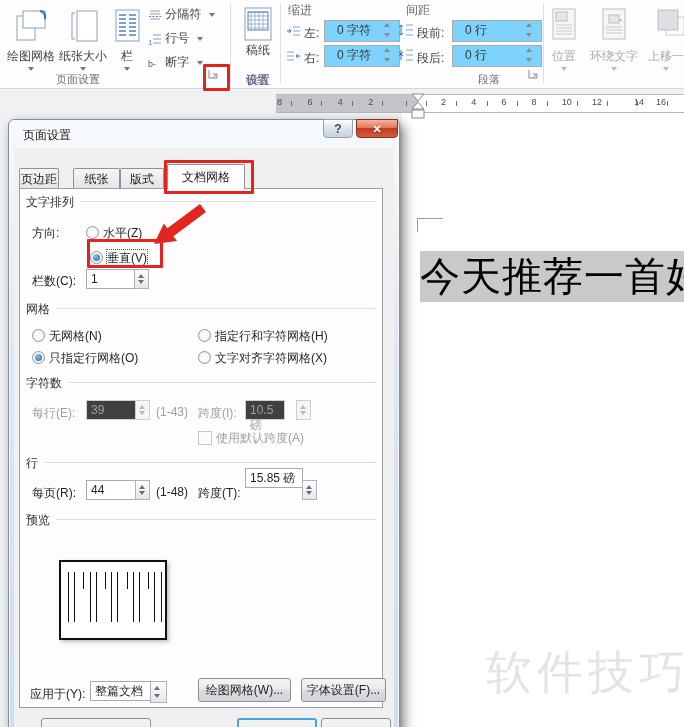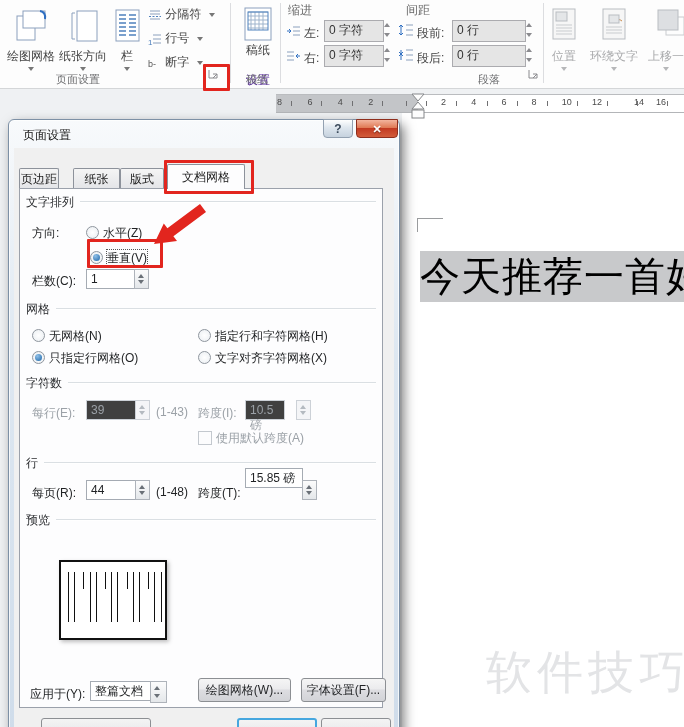--- a/index.html
+++ b/index.html
@@ -10,21 +10,21 @@
   #ribbon{position:absolute;left:0;top:0;width:684px;height:88px;background:#fdfdfd;border-bottom:1px solid #d4d6d8}
   .rbig{position:absolute;top:4px;height:72px;text-align:center;cursor:default}
   .rbig .rlbl{position:absolute;left:0;right:0;top:44px;font-size:12px;color:#444}
   .drop{width:0;height:0;border-left:3.5px solid transparent;border-right:3.5px solid transparent;border-top:4px solid #777;position:absolute;left:50%;margin-left:-3px;top:63px}
   .rsmall{position:absolute;left:148px;height:20px;white-space:nowrap}
   .rsmall .slbl{display:inline-block;vertical-align:middle;color:#444}
   .sdrop{display:inline-block;vertical-align:middle;width:0;height:0;border-left:3.5px solid transparent;border-right:3.5px solid transparent;border-top:4px solid #777;margin-left:4px}
   .grplbl{position:absolute;top:72px;font-size:11px;color:#6d6e70}
   .vsep{position:absolute;top:3px;height:80px;width:1px;background:#dcdde0}
   .launch{position:absolute;width:14px;height:14px}
-  .rfield{position:absolute;height:18px;border:1px solid #ababaf;background:#e5e5e5;padding:1px 4px;line-height:17px;font-size:12px;color:#333}
+  .rfield{position:absolute;height:18px;border:1px solid #ababaf;background:#7dd3fc;padding:1px 12px;line-height:17px;font-size:12px;color:#333}
   .rspin{position:absolute;width:11px;height:20px}
   .rspin .tu,.rspin .td{position:absolute;left:2px;width:0;height:0;border-left:3.5px solid transparent;border-right:3.5px solid transparent}
   .rspin .tu{top:3px;border-bottom:4px solid #8a8a8e}
   .rspin .td{bottom:3px;border-top:4px solid #8a8a8e}
   .rowlbl{position:absolute;font-size:12px;color:#444}
   .disl{color:#a8a9ab !important}
   
   #page{position:absolute;left:402px;top:112px;width:282px;height:615px;background:#fff}
   #ruler{position:absolute;left:276px;top:94px;width:408px;height:17px;background:#c3c5c8;border-top:1px solid #babcbf;border-bottom:1px solid #b3b5b8}
   #ruler .white{position:absolute;left:142px;top:0;right:0;bottom:0;background:#fff}
@@ -87,21 +87,21 @@
       </svg>
       <div class="rlbl">绘图网格</div>
       <div class="drop"></div>
     </div>
 
     <div class="rbig" style="left:58px;width:50px">
       <svg class="abs" style="left:10px;top:3px" width="32" height="40">
         <rect x="9" y="4" width="20" height="30" fill="#fff" stroke="#8ba0bd"></rect>
         <path d="M4 6 h3 M4 6 v26 M4 32 h3" stroke="#8ba0bd" fill="none"></path>
       </svg>
-      <div class="rlbl">纸张方向</div>
+      <div class="rlbl">纸张大小</div>
       <div class="drop"></div>
     </div>
 
     <div class="rbig" style="left:110px;width:34px">
       <svg class="abs" style="left:5px;top:3px" width="26" height="40">
         <rect x="1" y="3" width="23" height="31" fill="#fff" stroke="#8ba0bd"></rect>
         <path d="M4 8h7M4 12h7M4 16h7M4 20h7M4 24h7M4 28h7 M14 8h7M14 12h7M14 16h7M14 20h7M14 24h7M14 28h7" stroke="#4f81bd" stroke-width="1.4"></path>
       </svg>
       <div class="rlbl">栏</div>
       <div class="drop"></div>

